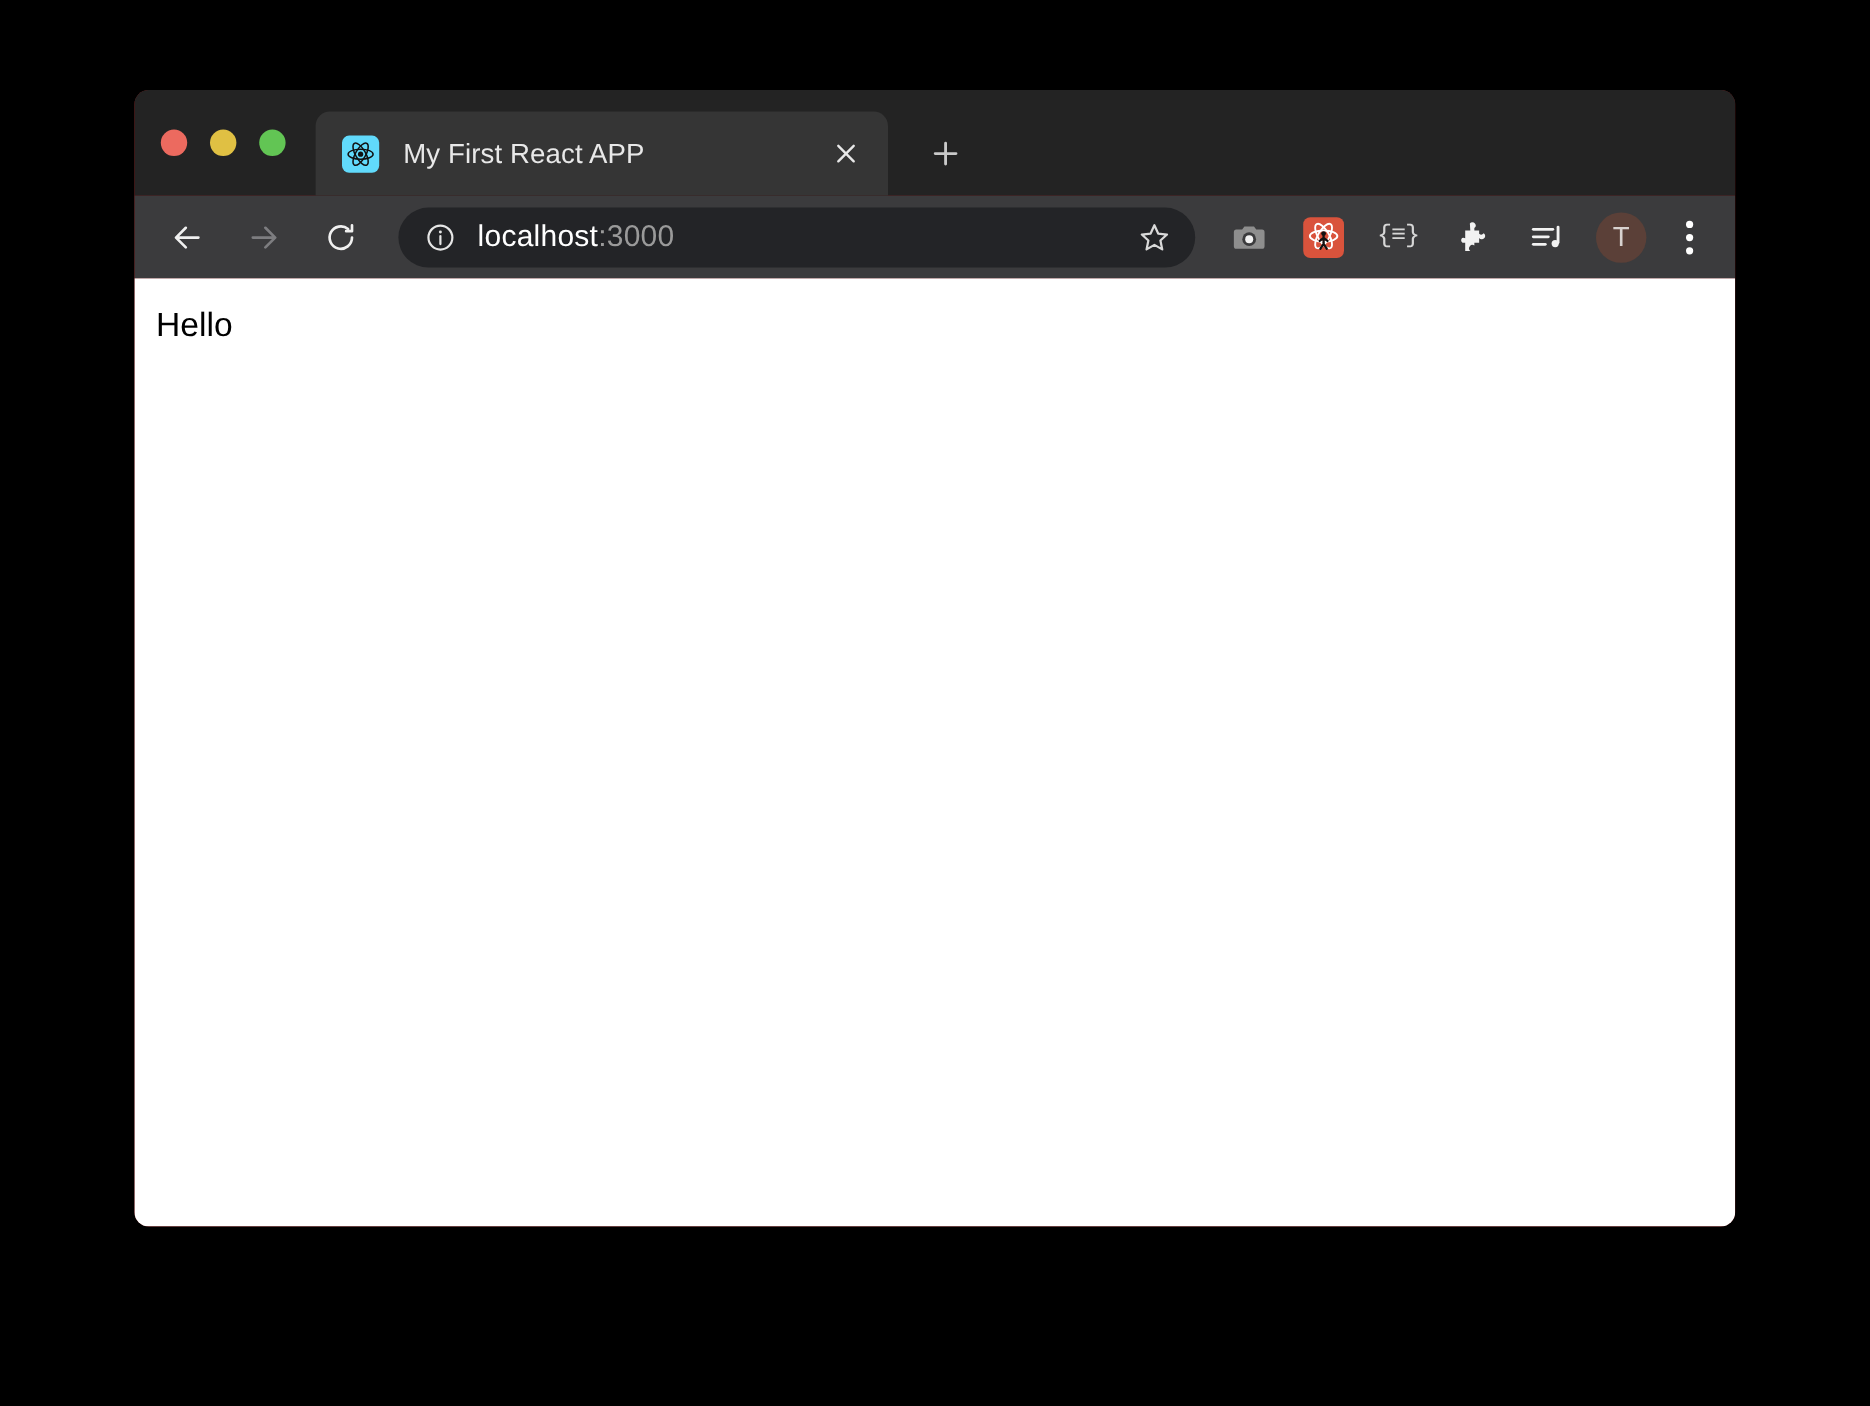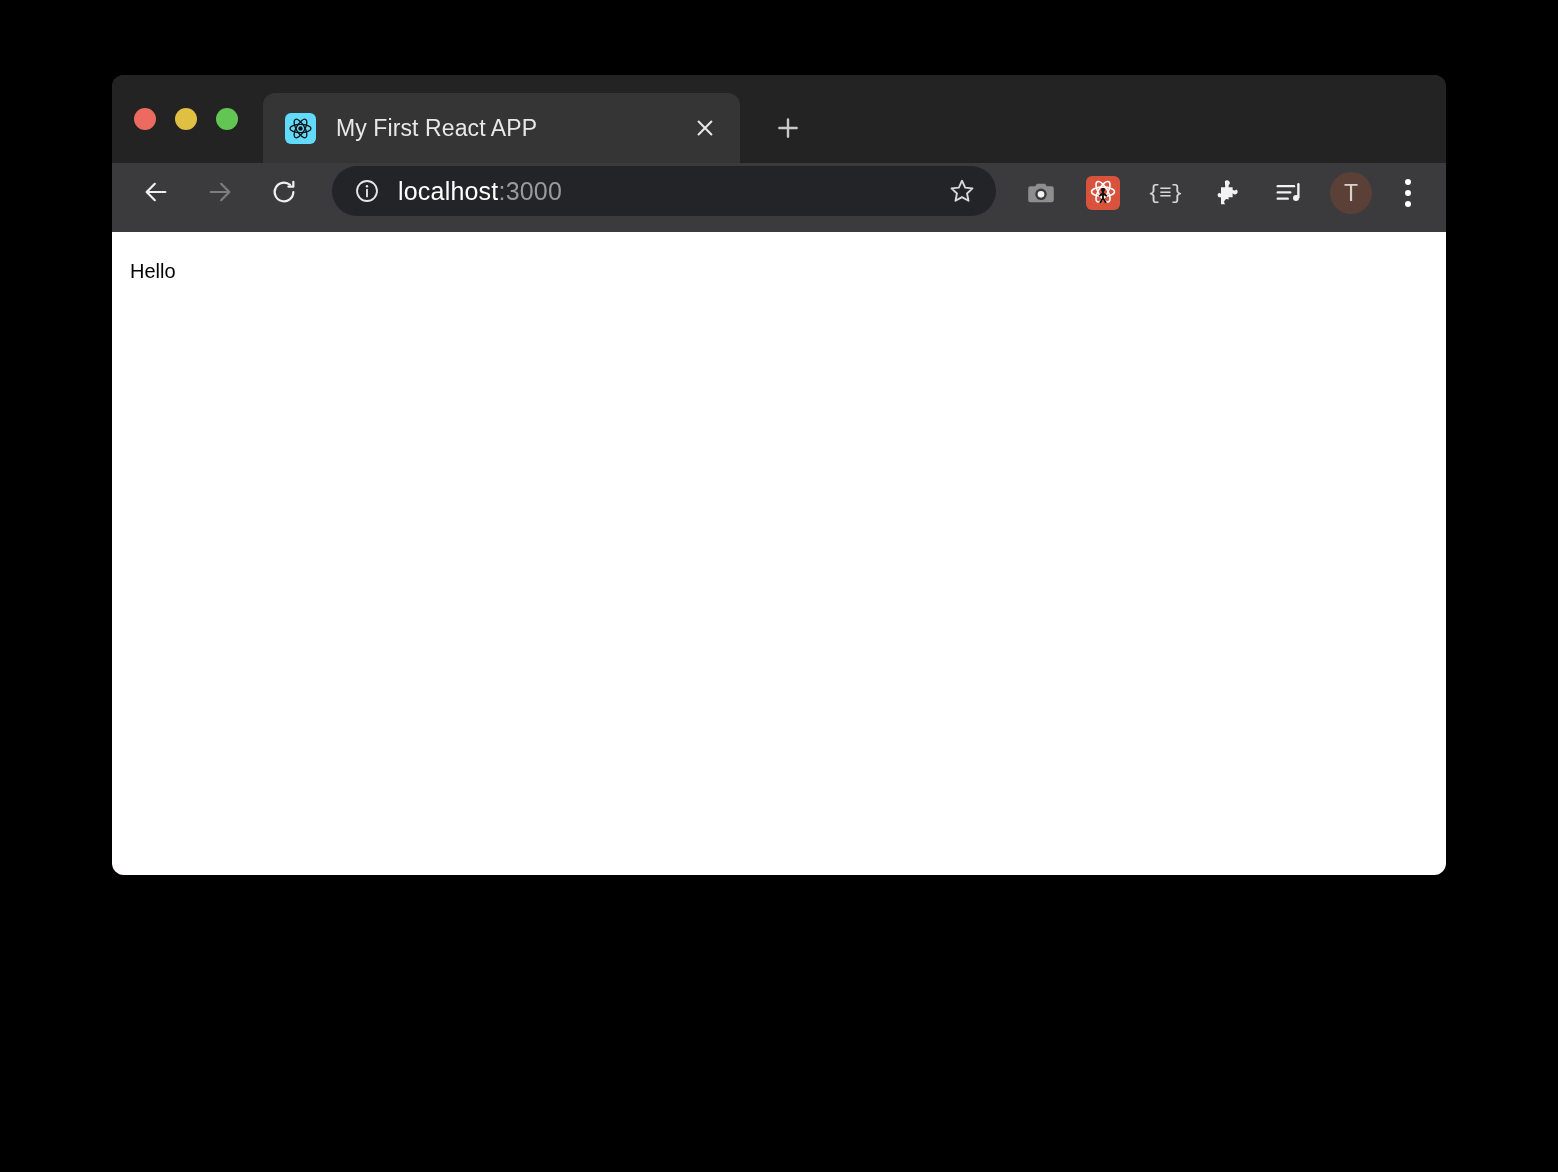--- a/index.html
+++ b/index.html
@@ -18,21 +18,21 @@
     height: 1172px;
     background: #000000;
   }
 
   
   .browser-window {
     position: absolute;
     left: 112px;
     top: 75px;
     width: 1334px;
-    height: 800px;
+    height: 947px;
     border-radius: 12px;
     overflow: hidden;
     background: #7f1d1d;
     display: flex;
     flex-direction: column;
   }
 
   
   .tab-strip {
     height: 88px;
@@ -117,22 +117,22 @@
     margin-bottom: 12px;
     border-radius: 50%;
     flex: 0 0 auto;
   }
 
   
   .toolbar {
     height: 69px;
     background: #3b3b3d;
     display: flex;
-    align-items: flex-end;
-    padding: 0 18px 16px 20px;
+    align-items: center;
+    padding: 0 18px 0 20px;
     box-sizing: border-box;
     flex: 0 0 auto;
   }
 
   .nav-btn {
     width: 48px;
     height: 48px;
     display: flex;
     align-items: center;
     justify-content: center;
@@ -257,21 +257,21 @@
   
   .viewport {
     flex: 1 1 auto;
     background: #ffffff;
     padding: 20px 0 0 18px;
     box-sizing: border-box;
     overflow: hidden;
   }
 
   .page-line {
-    font-size: 20px;
+    font-size: 28px;
     color: #000000;
     line-height: 38px;
     white-space: pre;
   }
 </style>
 </head>
 <body>
 
 <div id="stage">
 

